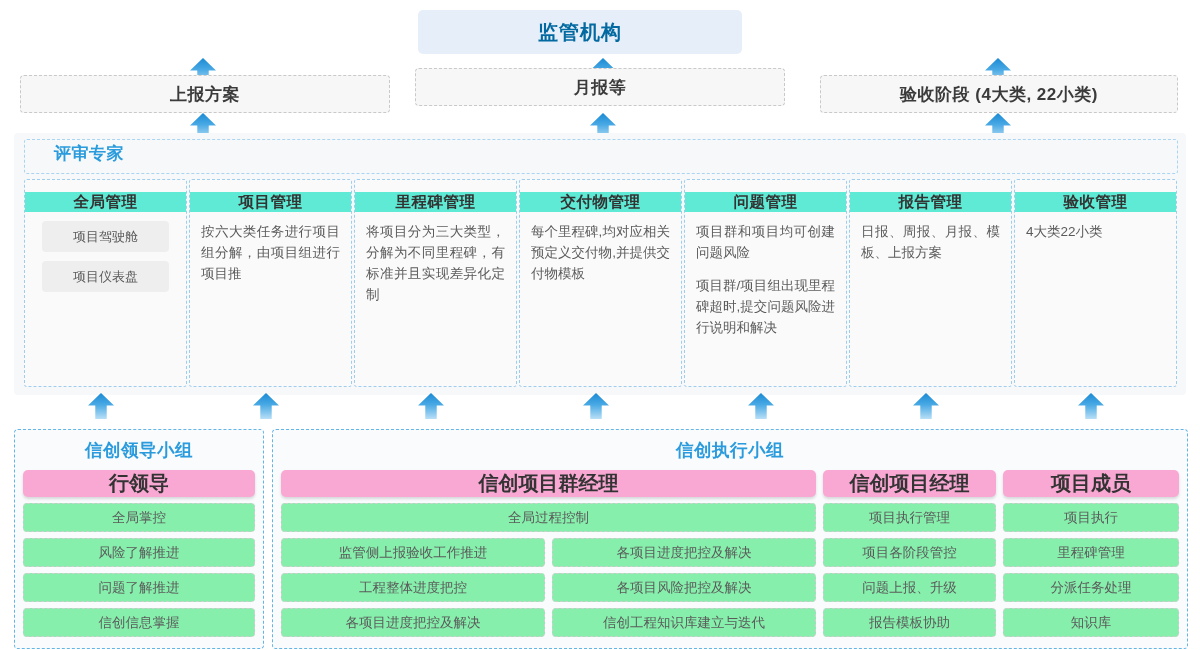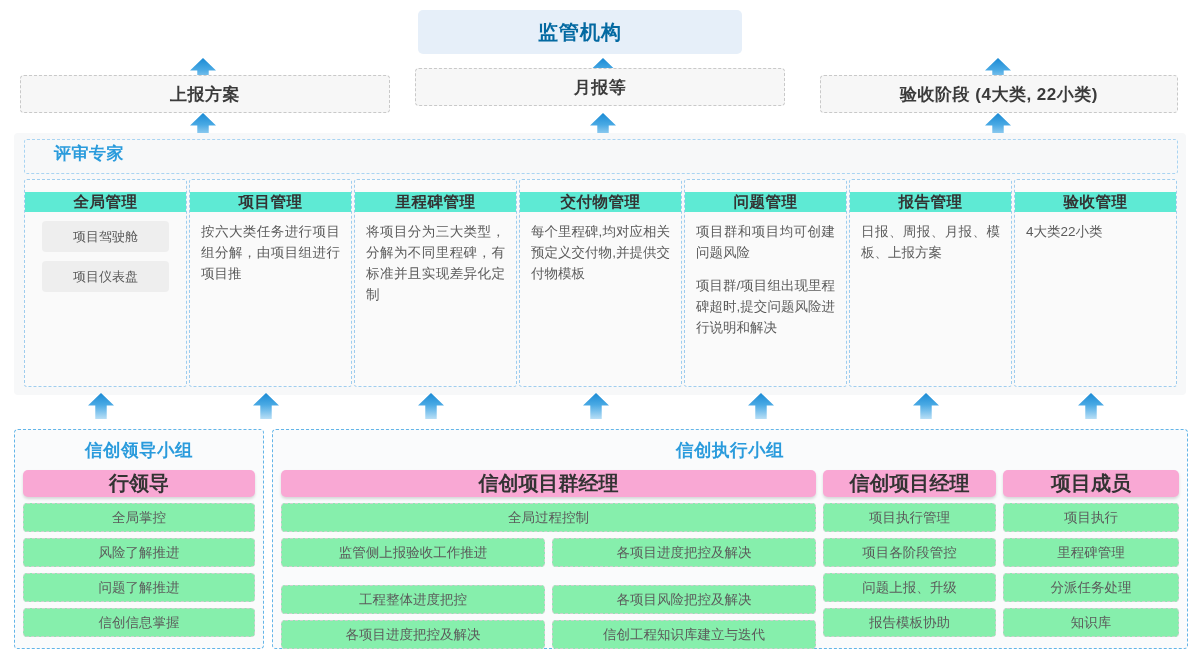--- a/index.html
+++ b/index.html
@@ -206,21 +206,21 @@
   <div class="grp" style="left:272px;width:914px;">
     <div class="grp-title">信创执行小组</div>
 
     <div class="abs" style="left:8px;top:40px;width:535px;">
       <div class="role-head">信创项目群经理</div>
       <div class="role-item" style="margin-top:6px;">全局过程控制</div>
       <div style="display:flex;gap:7px;margin-top:6px;">
         <div class="role-item" style="flex:1;">监管侧上报验收工作推进</div>
         <div class="role-item" style="flex:1;">各项目进度把控及解决</div>
       </div>
-      <div style="display:flex;gap:7px;margin-top:18px;">
+      <div style="display:flex;gap:7px;margin-top:6px;">
         <div class="role-item" style="flex:1;">工程整体进度把控</div>
         <div class="role-item" style="flex:1;">各项目风险把控及解决</div>
       </div>
       <div style="display:flex;gap:7px;margin-top:6px;">
         <div class="role-item" style="flex:1;">各项目进度把控及解决</div>
         <div class="role-item" style="flex:1;">信创工程知识库建立与迭代</div>
       </div>
     </div>
 
     <div class="abs" style="left:550px;top:40px;width:173px;">

